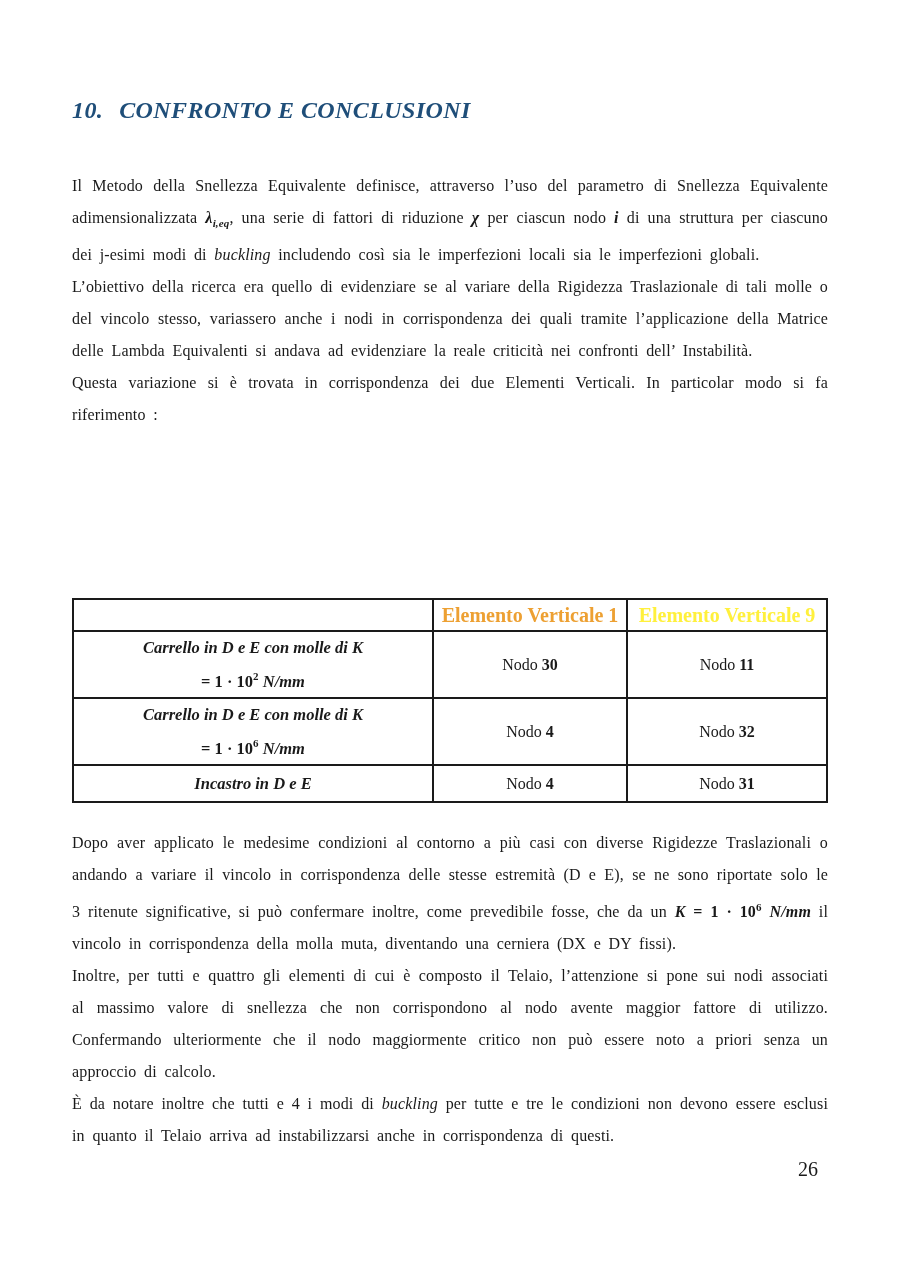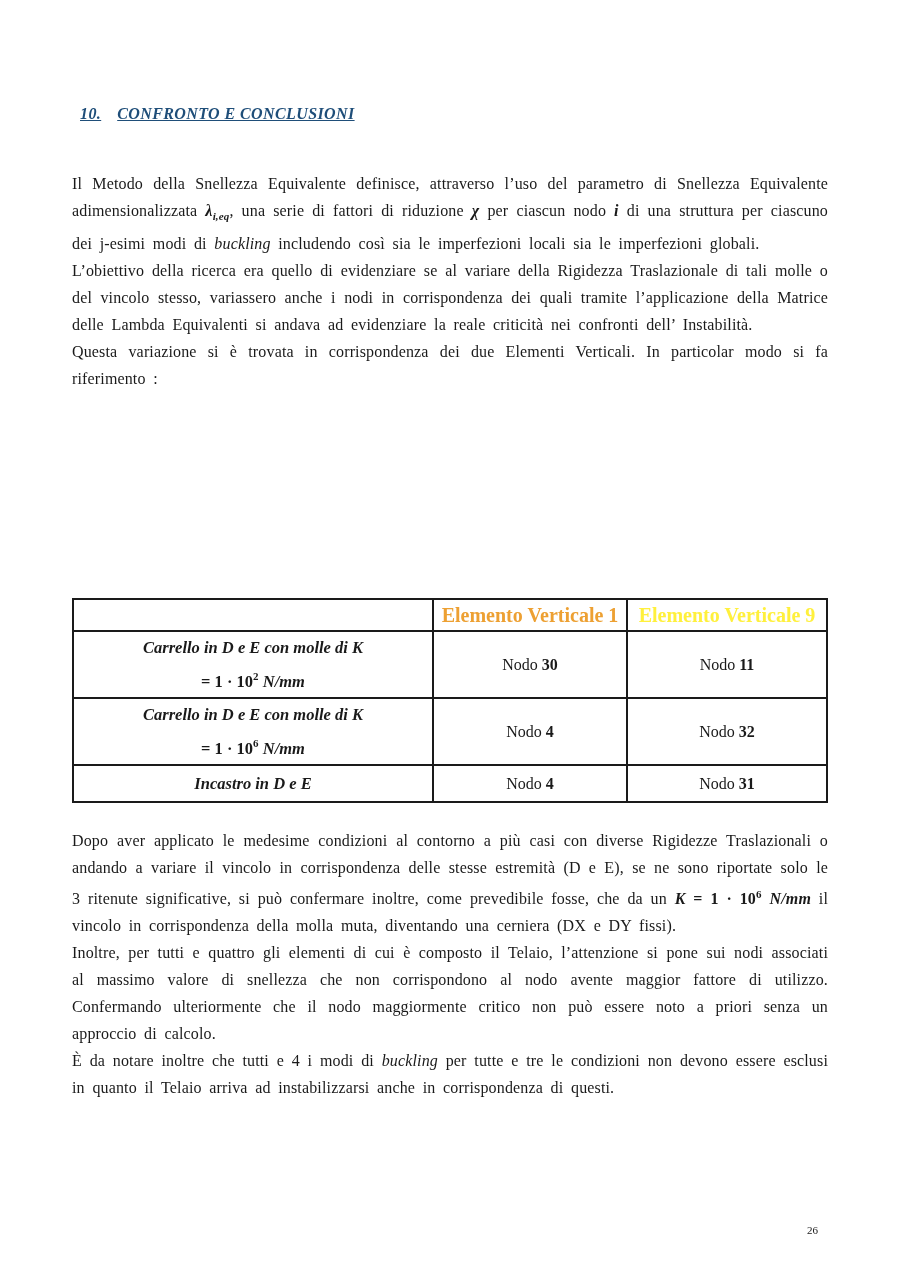--- a/index.html
+++ b/index.html
@@ -13,40 +13,39 @@
     height: 1284px;
     background: #ffffff;
     font-family: "Liberation Serif", serif;
     color: var(--text, #1a1a1a);
     overflow: hidden;
   }
   .heading {
     position: absolute;
     left: 72px;
     top: 97px;
-    margin: 8px;
-    font-size: 16px;
+    margin: 0;
+    font-size: 24px;
     font-weight: bold;
     font-style: italic;
     color: var(--heading, #1F4E79);
     letter-spacing: 0.4px;
-    text-decoration: underline;
   }
   .h-num { margin-right: 16px; }
   .textblock {
     position: absolute;
     left: 72px;
     width: 756px;
   }
   .tb-top { top: 170px; }
   .tb-bottom { top: 827px; }
   .para {
     margin: 0;
     font-size: 16px;
-    line-height: 27px;
+    line-height: 32px;
     text-align: justify;
     word-spacing: 3.5px;
     letter-spacing: 0.15px;
   }
   .para sub, .para sup { font-size: 11px; }
   .results {
     position: absolute;
     left: 72px;
     top: 598px;
     width: 754px;
@@ -73,23 +72,23 @@
     font-style: italic;
     font-weight: bold;
     font-size: 16.5px;
   }
   .cond-l1, .cond-l2 { line-height: 29px; }
   .eq { font-style: normal; }
   .eq-exp { font-style: normal; font-size: 11px; }
   .nodo b { font-weight: bold; }
   .page-num {
     position: absolute;
-    top: 1224px;
+    top: 1158px;
     right: 82px;
-    font-size: 11px;
+    font-size: 20px;
   }
 </style>
 </head>
 <body>
 
 <div class="page">
 
   <h1 class="heading">
     <span class="h-num">10.</span><span class="h-title">CONFRONTO E CONCLUSIONI</span>
   </h1>

